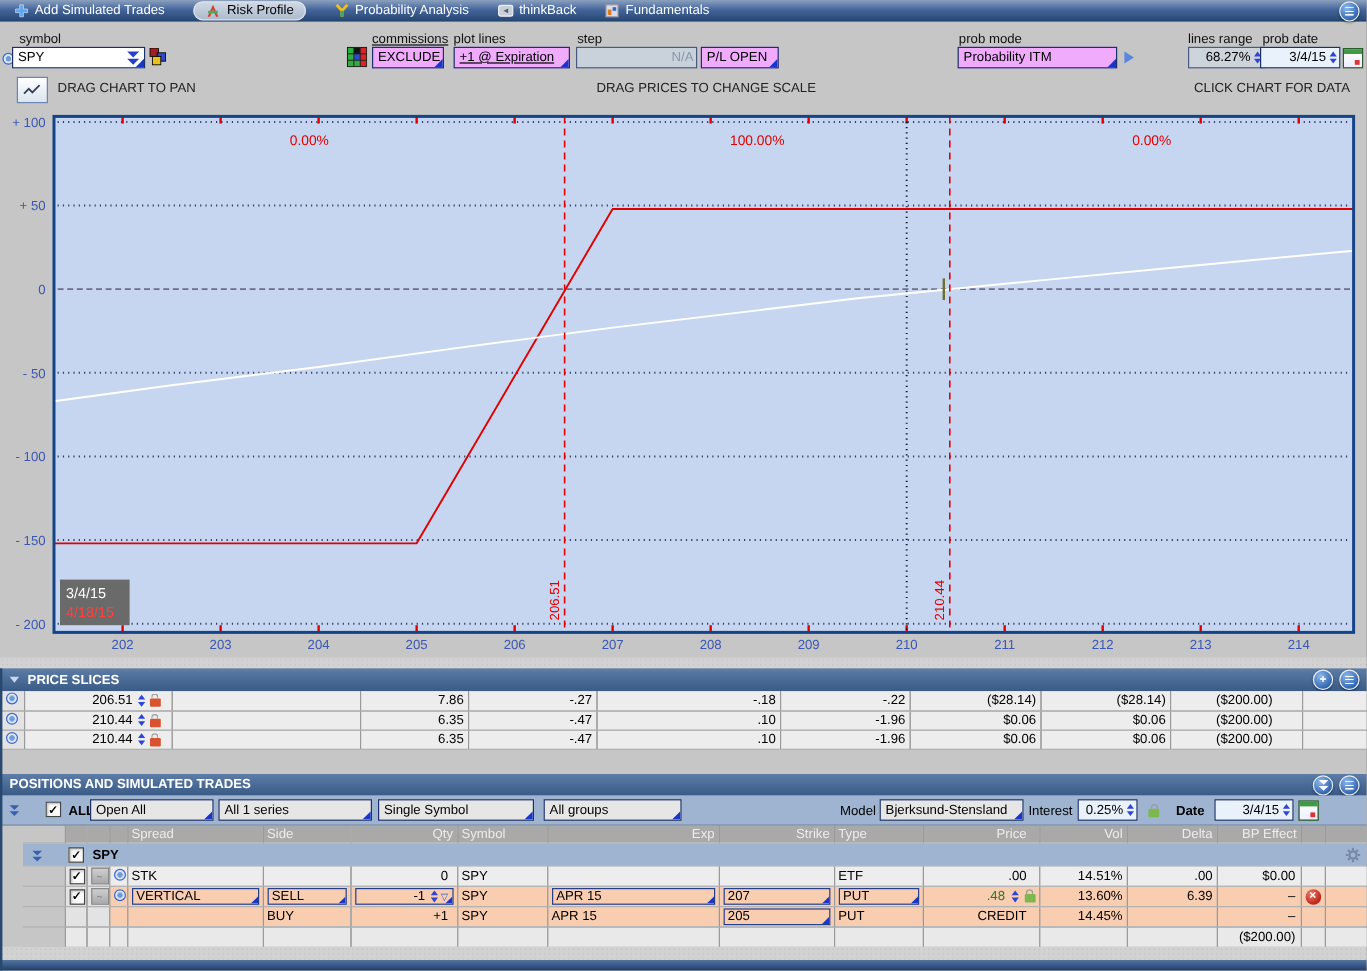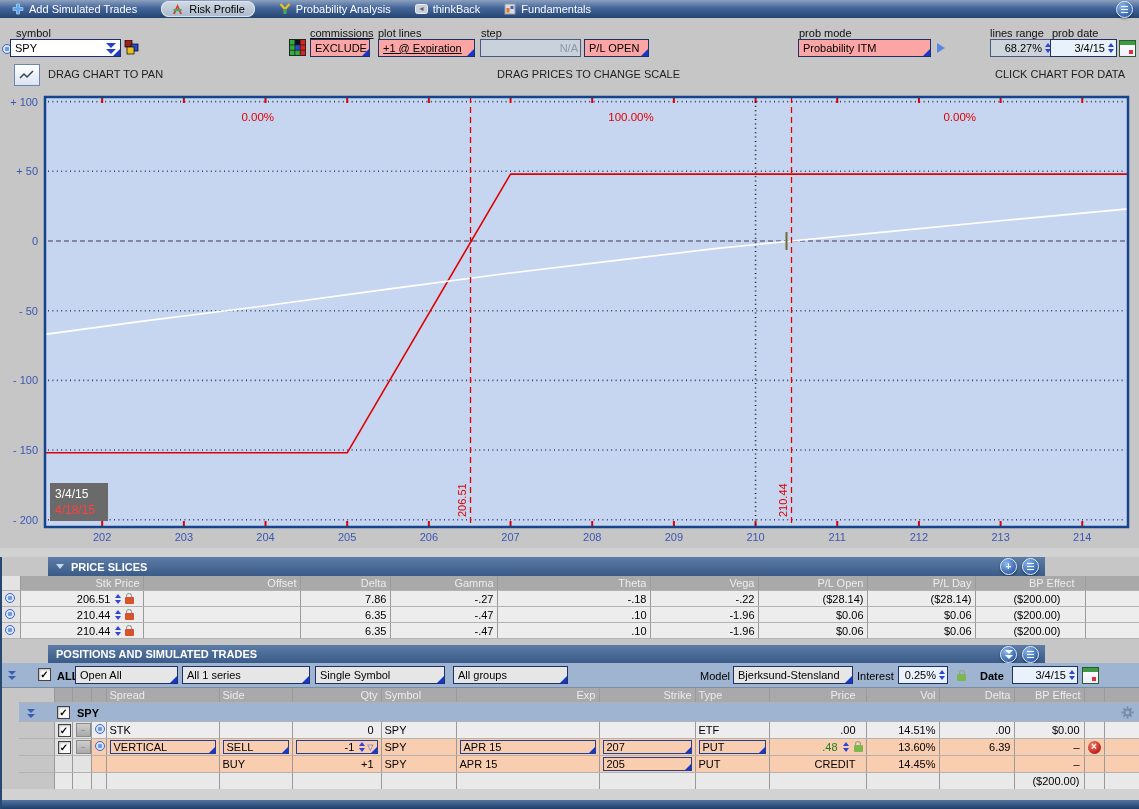--- a/index.html
+++ b/index.html
@@ -18,21 +18,21 @@
     background:radial-gradient(circle at 35% 30%,#8cb8ec,#2f62ae 75%);
     border:1px solid #e8eef6;box-shadow:0 1px 2px rgba(0,0,0,.45);
     display:flex;align-items:center;justify-content:center;color:#fff;font-size:10px;font-weight:bold;}
   .hlines{width:7px;height:7px;background:repeating-linear-gradient(#fff 0 1px,transparent 1px 3px);}
   .dblchev{display:flex;flex-direction:column;gap:1px;align-items:center;}
   .dblchev i{width:0;height:0;border-left:4px solid transparent;border-right:4px solid transparent;border-top:4px solid #fff;}
 
   
   .controls{position:absolute;left:0;top:18px;width:1139px;height:44px;}
   .lbl{position:absolute;color:#111;}
-  .dd{position:absolute;box-sizing:border-box;height:18px;background:#fca5a5;border:1px solid #1d3068;
+  .dd{position:absolute;box-sizing:border-box;height:18px;background:#f0abfc;border:1px solid #1d3068;
       display:flex;align-items:center;padding:0 4px;overflow:hidden;white-space:nowrap;}
   .dd::after{content:"";position:absolute;right:0;bottom:0;width:0;height:0;
       border-left:7px solid transparent;border-bottom:7px solid #1636cc;}
   .dd.white{background:#fff;}
   .inp{position:absolute;box-sizing:border-box;height:18px;border:1px solid #49597f;background:#c9d1da;
       display:flex;align-items:center;justify-content:flex-end;padding:0 2px;white-space:nowrap;}
   .inp.lite{background:#e9f1fa;border-color:#1d3068;}
   .stepper{display:inline-flex;flex-direction:column;margin-left:3px;gap:2px;}
   .stepper i{display:block;width:0;height:0;border-left:4px solid transparent;border-right:4px solid transparent;}
   .stepper .u{border-bottom:5px solid #2c44d8;}
@@ -52,22 +52,22 @@
   .cal::before{content:"";position:absolute;top:0;left:0;right:0;height:4px;background:#3f9b42;}
   .cal::after{content:"";position:absolute;right:2px;bottom:2px;width:4px;height:4px;background:#d33;}
   .play{width:0;height:0;border-top:5px solid transparent;border-bottom:5px solid transparent;border-left:8px solid #5a86e0;}
 
   
   .chart-toolbar{position:absolute;left:0;top:62px;width:1139px;height:26px;color:#222;}
   .chartbtn{position:absolute;left:14px;top:2px;width:24px;height:20px;border:1px solid #6a87b4;
       background:linear-gradient(#ffffff,#dce4ef);display:flex;align-items:center;justify-content:center;}
 
   
-  .bar{position:absolute;left:0;width:997px;background:linear-gradient(#5d7da8,#3a5a87);
-       color:#fff;font-weight:bold;display:flex;align-items:center;padding-left:8px;box-sizing:border-box;margin-left:48px;}
+  .bar{position:absolute;left:0;width:1139px;background:linear-gradient(#5d7da8,#3a5a87);
+       color:#fff;font-weight:bold;display:flex;align-items:center;padding-left:8px;box-sizing:border-box;}
   .tri-dn{width:0;height:0;border-left:4px solid transparent;border-right:4px solid transparent;border-top:5px solid #c7d7ee;margin-right:7px;}
   .bar .right-icons{position:absolute;right:6px;top:1px;display:flex;gap:5px;}
 
   
   table.grid{border-collapse:collapse;table-layout:fixed;width:1139px;font-size:11px;}
   .grid td{border-right:1px solid #9a9a9a;border-bottom:1px solid #b2b2b2;padding:0 3px;height:15px;
       background:#ededed;overflow:hidden;white-space:nowrap;vertical-align:middle;}
   .grid tr.hdr td{background:#a9a9a9;color:#ececec;height:14px;}
   .r{text-align:right;}
   .ctr{text-align:center;}
@@ -316,33 +316,20 @@
           <col style="width:90px">
           <col style="width:107px">
           <col style="width:153px">
           <col style="width:108px">
           <col style="width:109px">
           <col style="width:108px">
           <col style="width:110px">
           <col style="width:54px">
         </colgroup>
       <tbody>
-          <tr class="hdr">
-        <td class="ctlcol"></td>
-        <td class="r">Stk Price</td>
-        <td class="r">Offset</td>
-        <td class="r">Delta</td>
-        <td class="r">Gamma</td>
-        <td class="r">Theta</td>
-        <td class="r">Vega</td>
-        <td class="r">P/L Open</td>
-        <td class="r">P/L Day</td>
-        <td class="r" style="padding-right:10px;">BP Effect</td>
-        <td></td>
-      </tr>
       <tr style="height:16px;">
         <td class="ctr ctlcol"><span class="dot"></span></td>
         <td>
               <span style="display:flex;align-items:center;justify-content:flex-end;gap:1px;padding-right:6px;">
                 <span>206.51</span>
                 <span class="stepper sm">
                   <i class="u"></i>
                   <i class="d"></i>
                 </span>
                 <span class="lock"></span>

